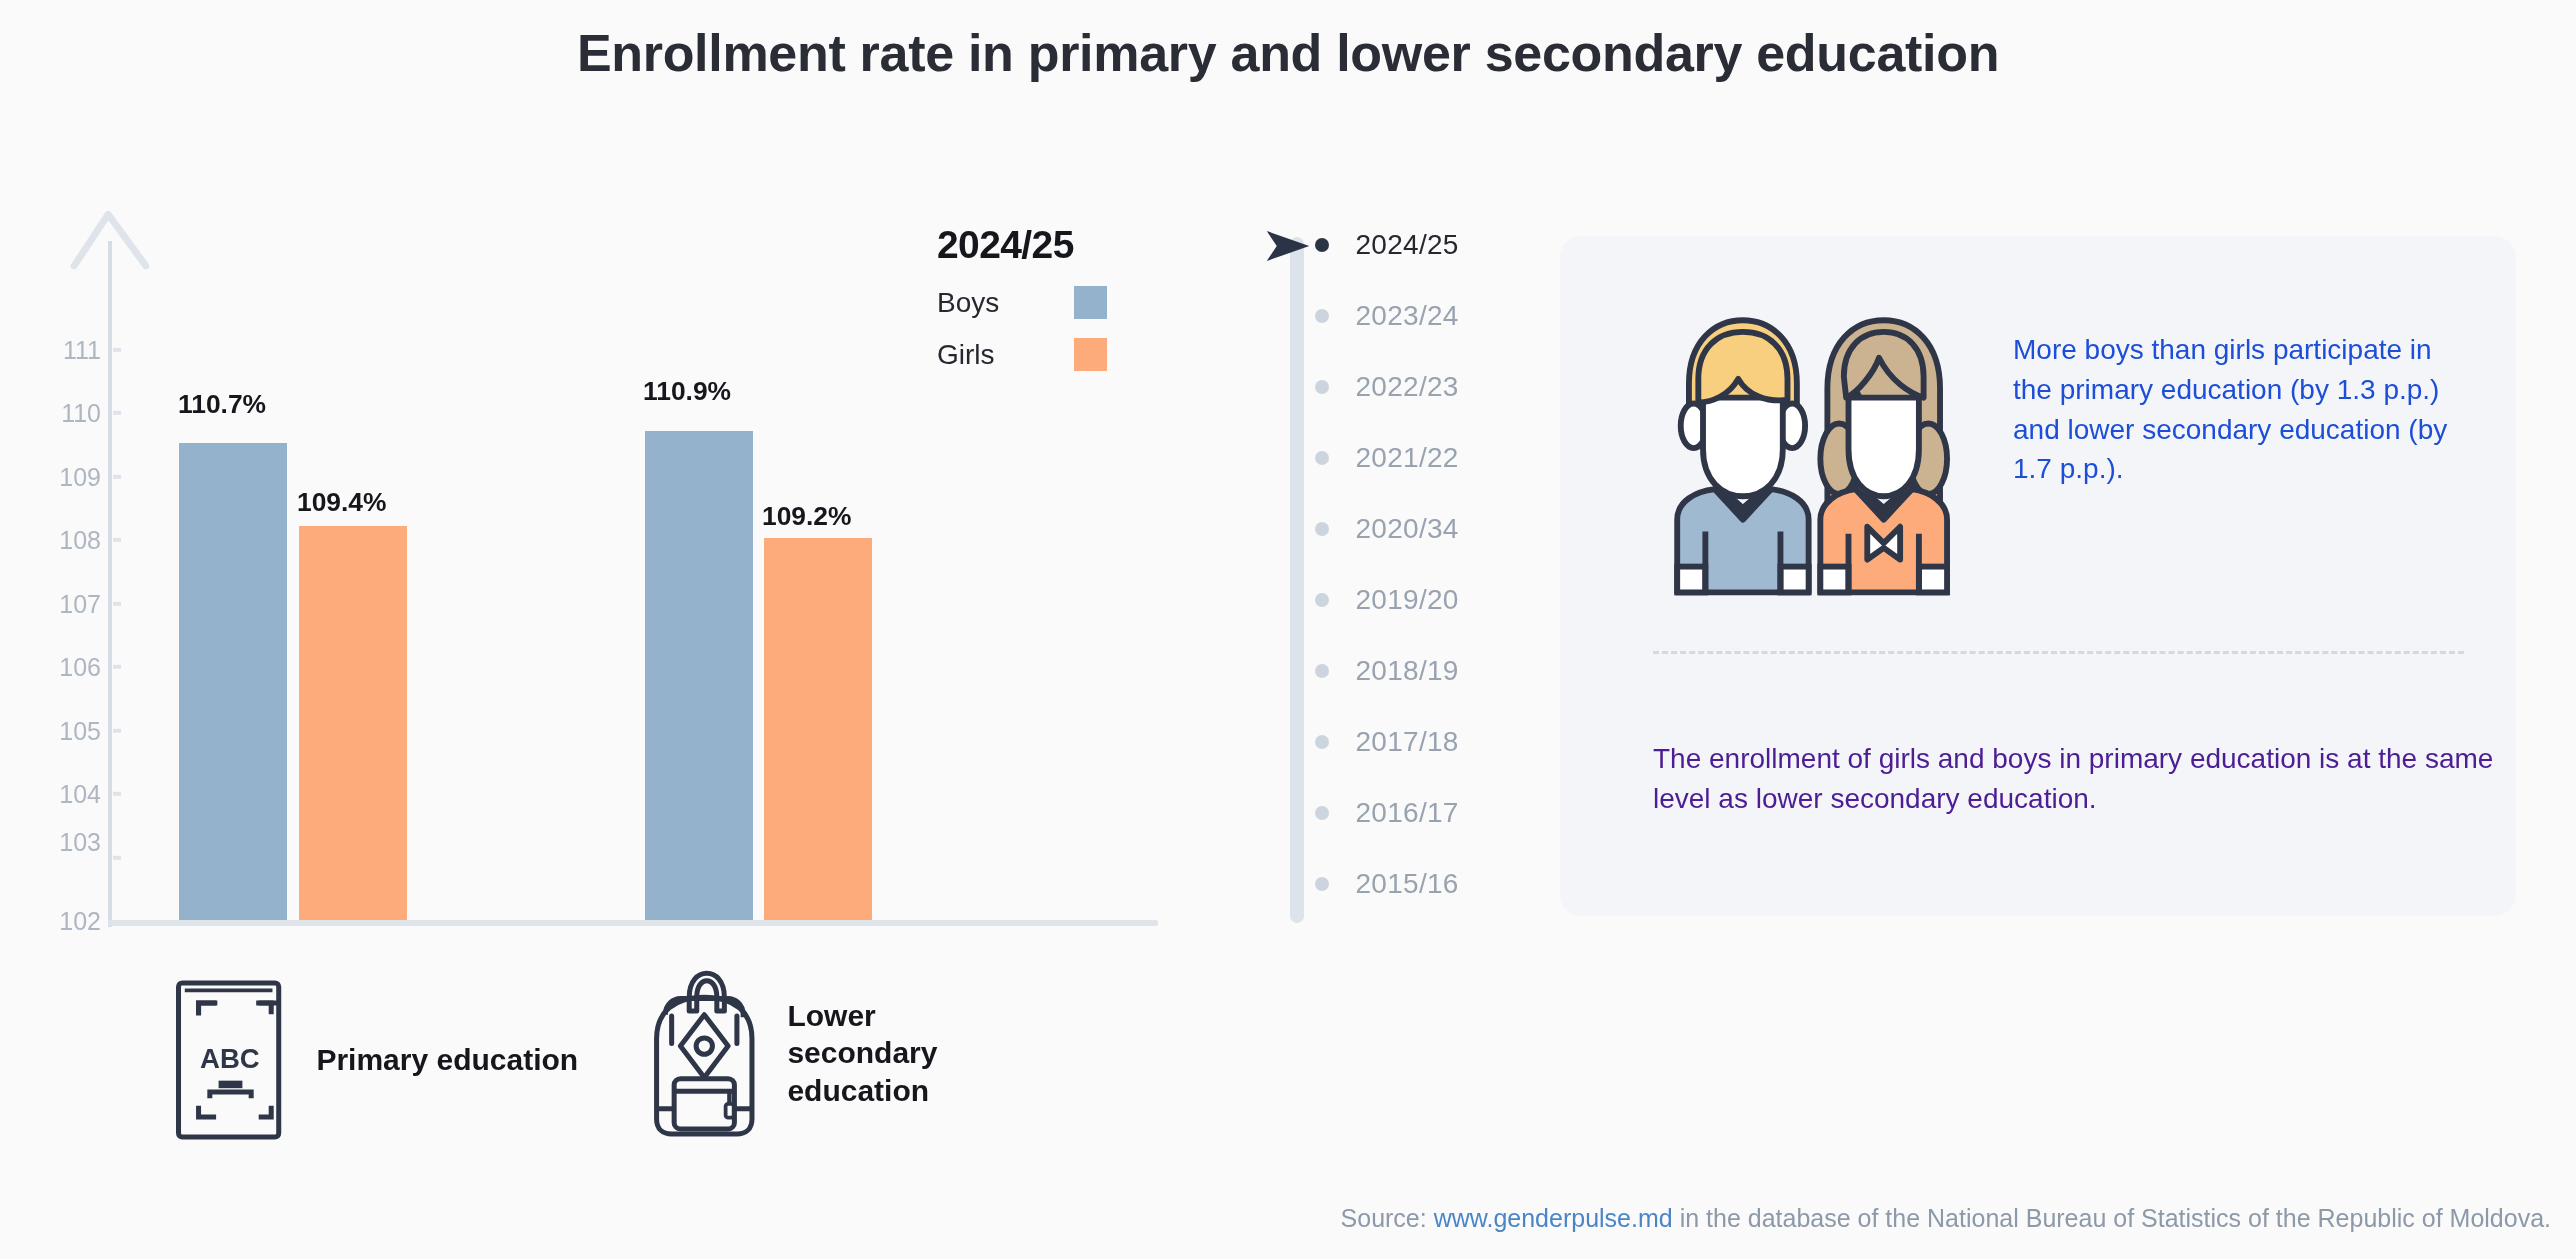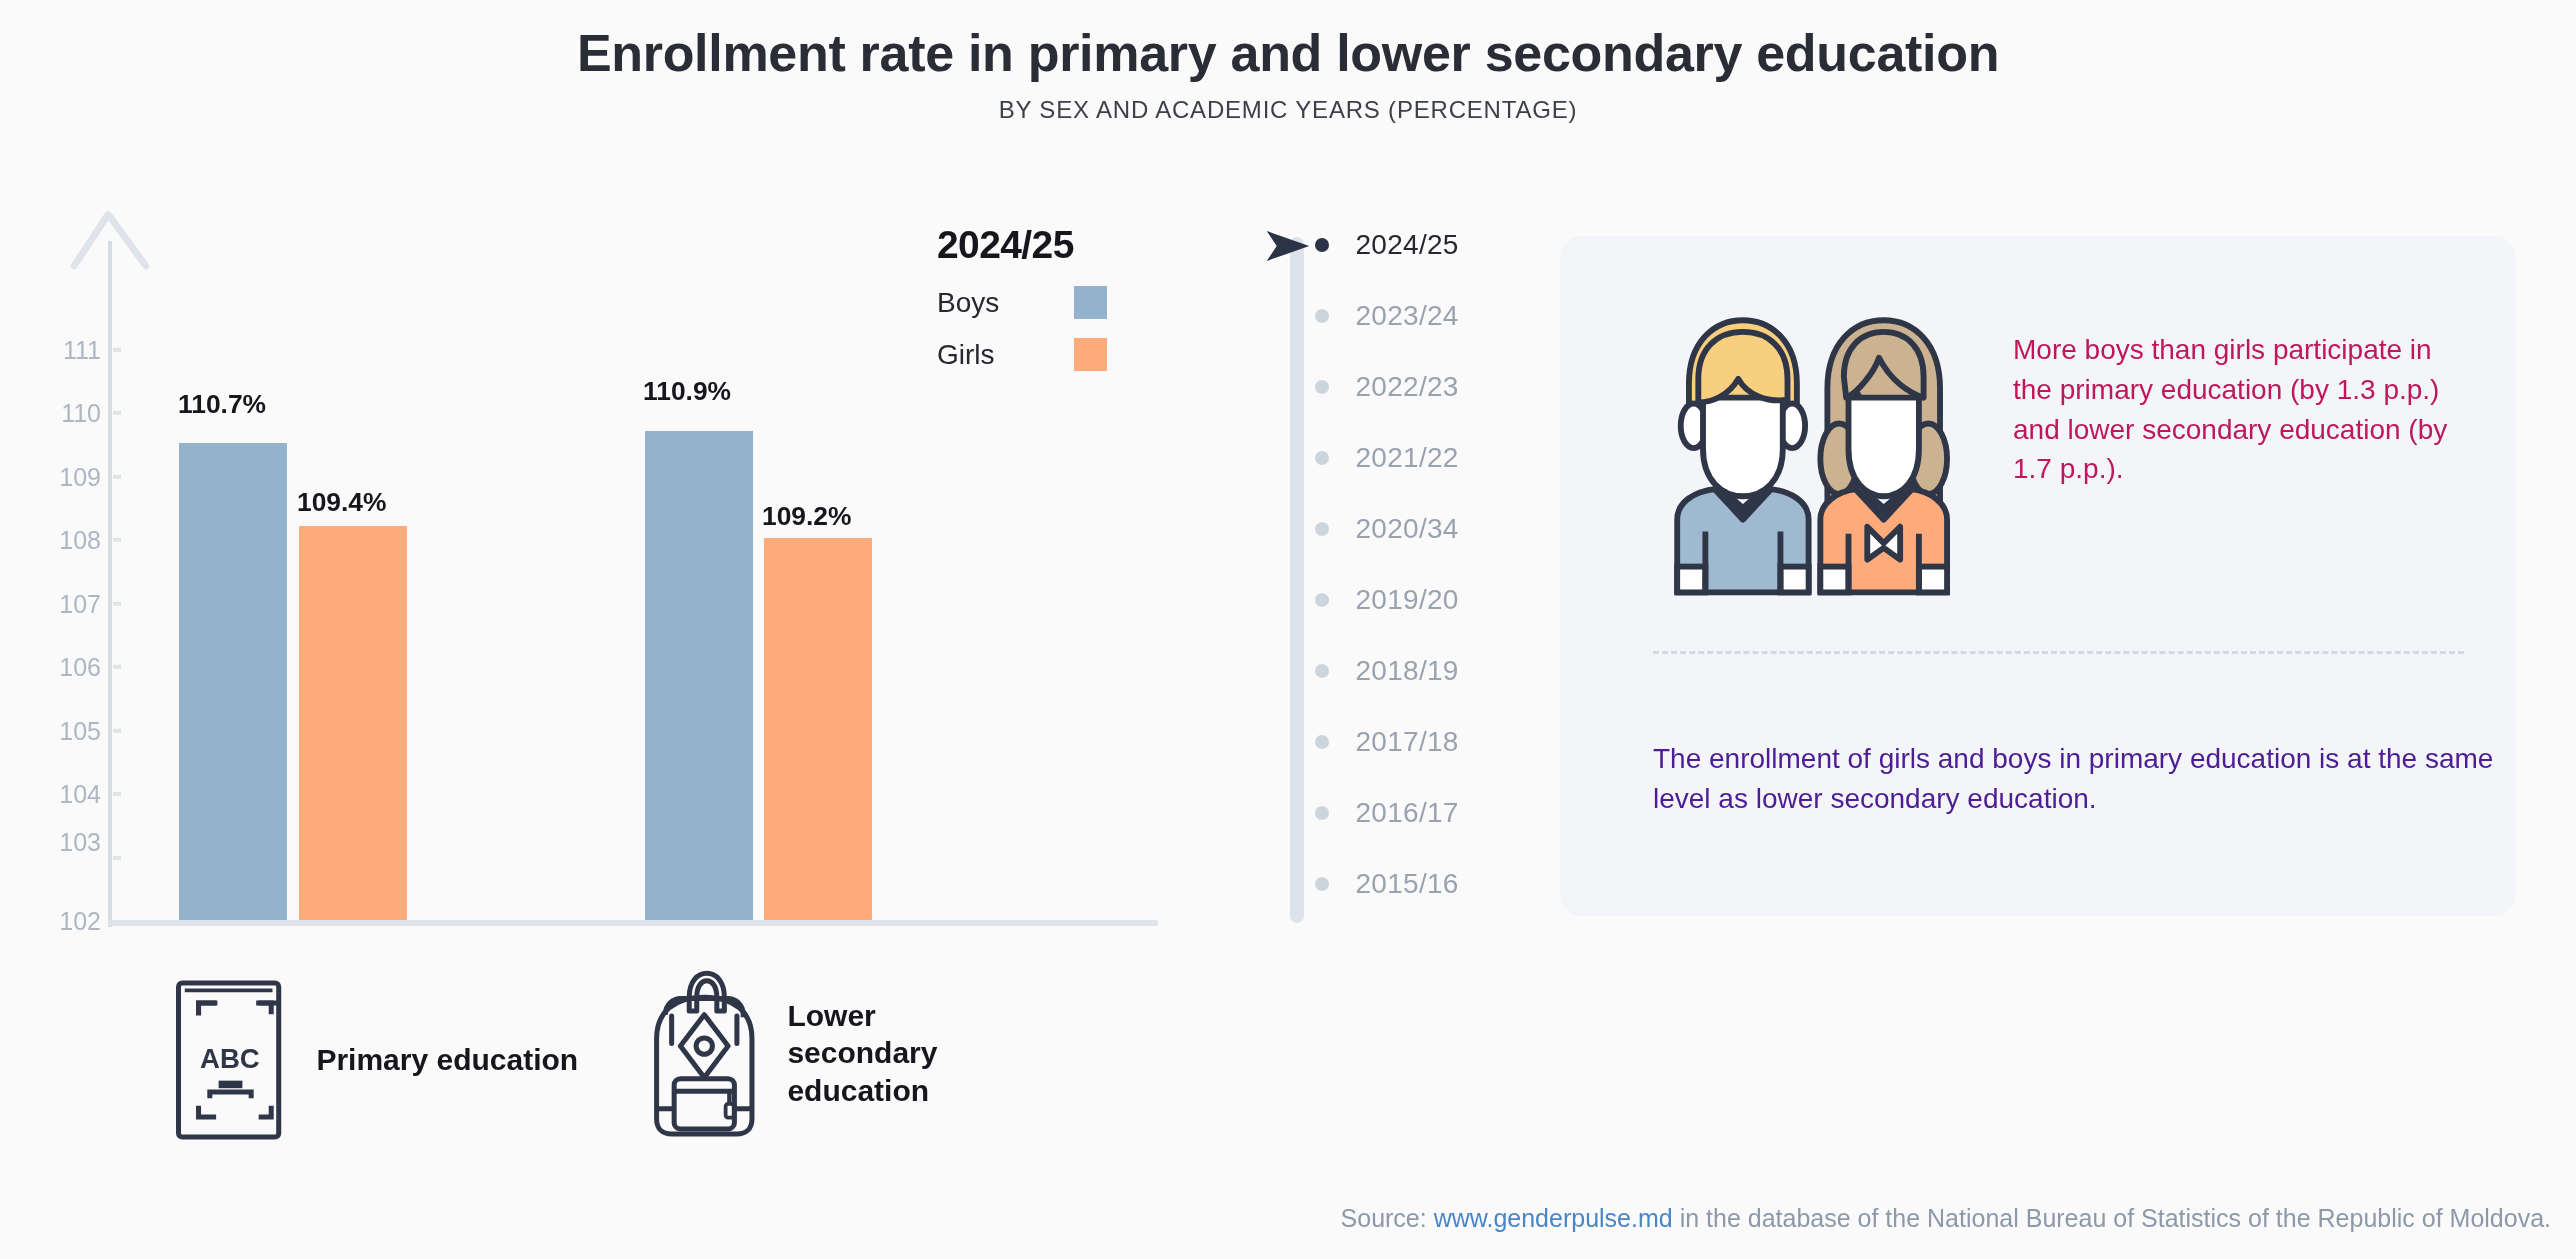--- a/index.html
+++ b/index.html
@@ -213,21 +213,21 @@
   .people-icon {
     margin-left: 82px;
     width: 352px;
     flex: none;
   }
   .info-text-1 {
     margin-left: 19px;
     margin-top: 45px;
     font-size: 28px;
     line-height: 1.42;
-    color: #be185d;
+    color: #1d4ed8;
     width: 440px;
   }
   .divider {
     position: absolute;
     left: 93px;
     top: 415px;
     width: 811px;
     height: 0;
     border-top: 3.8px dashed #d3d9e2;
   }
@@ -275,21 +275,20 @@
   }
   .footer .link {
     color: #4a86c6;
   }
 </style>
 </head>
 <body>
 
 <div class="header">
   <div class="title">Enrollment rate in primary and lower secondary education</div>
-  <div class="subtitle">BY SEX AND ACADEMIC YEARS (PERCENTAGE)</div>
 </div>
 
 <div class="chart-area">
 
   <svg class="axis-arrow" viewBox="0 0 130 100">
     <path d="M8 92 L62 10 L122 92" fill="none" stroke="#dfe4ea" stroke-width="11" stroke-linecap="round" stroke-linejoin="round"></path>
   </svg>
 
   <div class="y-axis-line"></div>
   <div class="baseline"></div>

